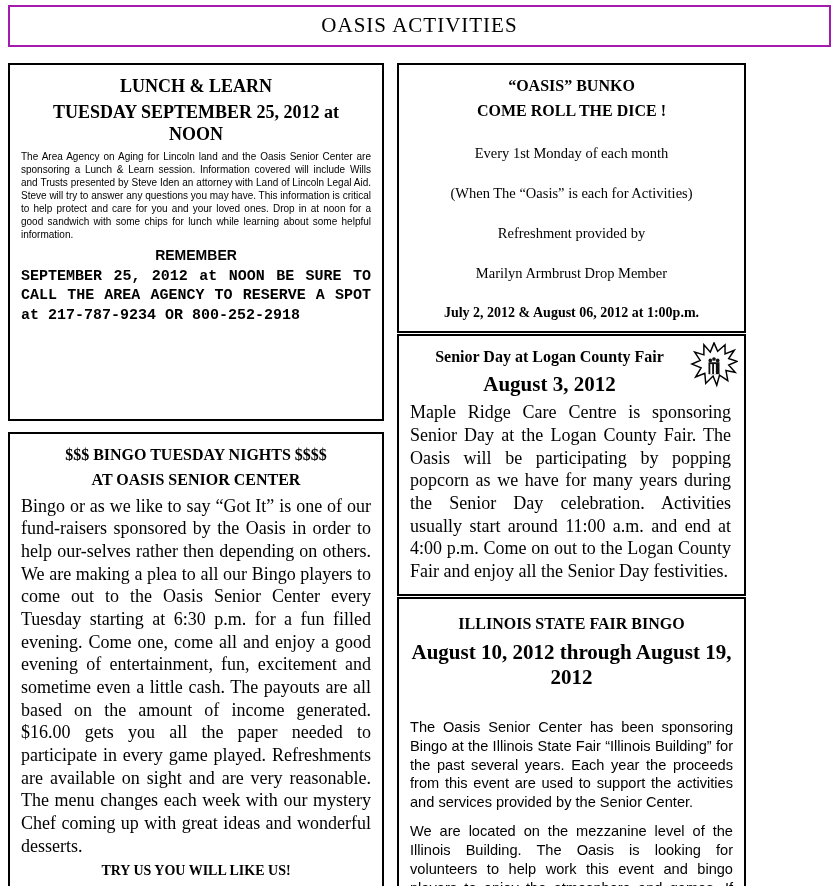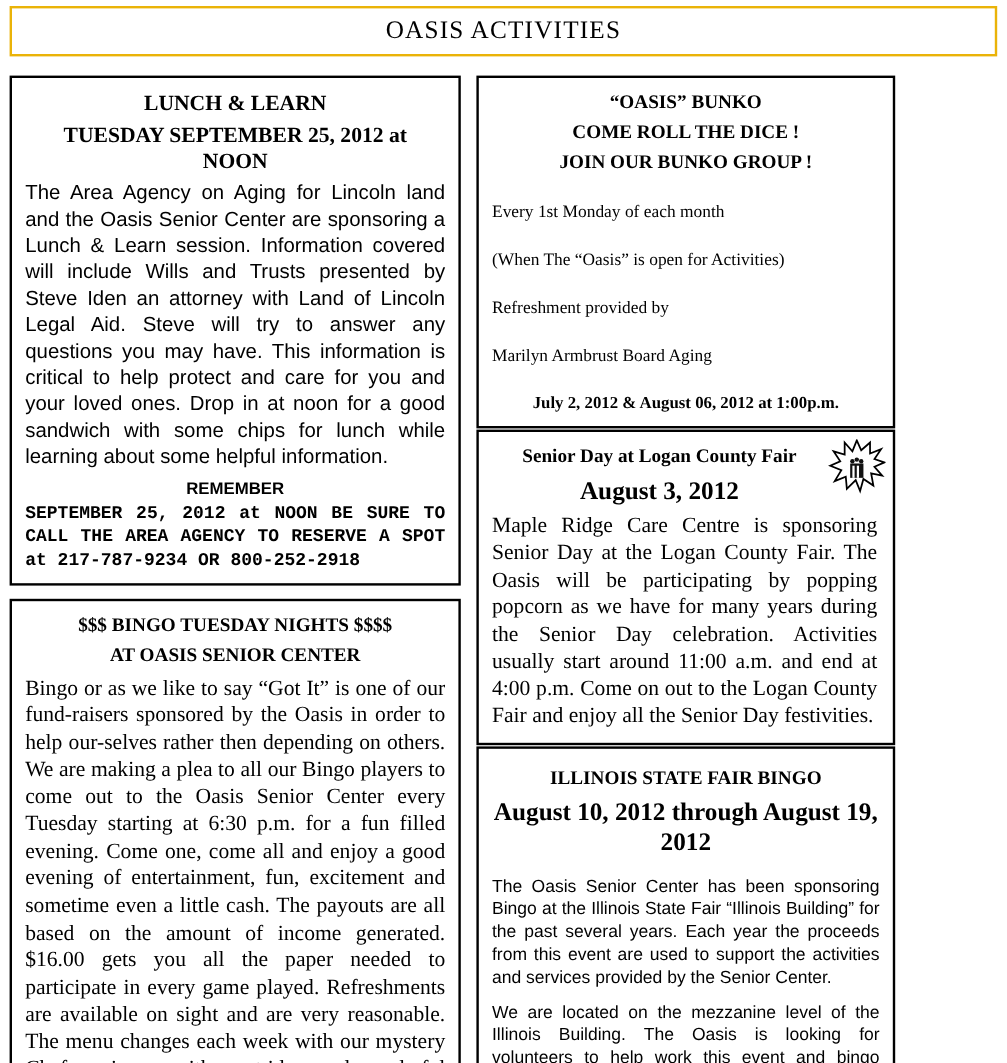--- a/index.html
+++ b/index.html
@@ -1,35 +1,35 @@
 <!DOCTYPE html>
 <html><head>
 <meta charset="utf-8">
 <style>
   html,body{margin:0;padding:0;background:#fff;color:#000;}
   body{width:839px;font-family:"Liberation Serif", serif;}
   .page{padding:5px 8px 0 8px;}
 
-  .header-box{border:2px solid #eab308;text-align:center;padding:6px 0 7px 0;margin-bottom:16px;}
+  .header-box{border:2px solid #a21caf;text-align:center;padding:6px 0 7px 0;margin-bottom:16px;}
   .header-title{font-size:21px;letter-spacing:1px;}
 
   .columns{display:flex;gap:13px;align-items:flex-start;}
   .col-left{width:376px;display:flex;flex-direction:column;gap:11px;}
   .col-right{width:349px;display:flex;flex-direction:column;gap:1px;}
 
   .box{border:2px solid #000;padding:7px 11px;box-sizing:border-box;background:#fff;position:relative;}
 
   .t-lg{text-align:center;font-weight:bold;font-size:18px;margin:3px 14px 2px 14px;line-height:1.25;}
   .t-md{text-align:center;font-weight:bold;font-size:16px;margin:4px 0 3px 0;line-height:1.3;}
   .t-sm{text-align:center;font-weight:bold;font-size:21px;margin:5px 0 2px 0;}
-  .c-line{text-align:left;font-size:14.5px;margin:23px 0;}
+  .c-line{text-align:center;font-size:14.5px;margin:23px 0;}
   .c-line-b{text-align:center;font-weight:bold;font-size:14px;margin:6px 0 3px 0;}
 
   .body-serif{font-size:18px;text-align:justify;line-height:1.26;margin:4px 0;}
-  .body-sans{font-family:"Liberation Sans", sans-serif;font-size:17px;text-align:justify;line-height:1.3;margin:4px 0;}
+  .body-sans{font-family:"Liberation Sans", sans-serif;font-size:10px;text-align:justify;line-height:1.3;margin:4px 0;}
   .remember-block{font-family:Liberation Mono, monospace;font-weight:bold;font-size:15px;text-align:justify;line-height:1.3;margin:4px 0 2px 0;}
 
   .lunch-box{min-height:358px;}
   .bingo-box{min-height:404px;}
   .bunko-box{min-height:218px;}
   .senior-box{min-height:190px;}
   .fair-box{min-height:348px;}
 
   .burst-icon{position:absolute;top:6px;right:6px;width:48px;height:46px;}
   .senior-body{padding-right:2px;}
@@ -75,25 +75,24 @@
         <div class="c-line-b">EVERY TUESDAY EVENING at 6:30 P.M.</div>
       </div>
 
     </div>
 
     <div class="col-right">
 
       <div class="box bunko-box">
         <div class="t-md">“OASIS” BUNKO</div>
         <div class="t-md">COME ROLL THE DICE !</div>
-        <div class="t-md">JOIN OUR BUNKO GROUP !</div>
         <div class="c-line">Every 1st  Monday of each month</div>
-        <div class="c-line">(When The “Oasis” is open for Activities)</div>
+        <div class="c-line">(When The “Oasis” is each for Activities)</div>
         <div class="c-line">Refreshment provided by</div>
-        <div class="c-line">Marilyn Armbrust Board Aging</div>
+        <div class="c-line">Marilyn Armbrust Drop Member</div>
         <div class="c-line-b">July 2, 2012 &amp; August 06, 2012 at 1:00p.m.</div>
       </div>
 
       <div class="box senior-box">
         <span class="burst-icon">
           <svg viewBox="0 0 50 50" width="48" height="46">
             <polygon points="25,1 29,10 37,3 37,13 47,9 41,18 50,21 41,25 48,33 38,31 40,42 31,36 28,47 24,37 16,45 15,34 5,38 11,28 1,24 10,20 4,11 14,14 14,3 21,11" fill="#fff" stroke="#000" stroke-width="1.6"></polygon>
             <rect x="19" y="22" width="12" height="13" fill="#111"></rect>
             <rect x="21" y="24" width="2" height="11" fill="#fff"></rect>
             <rect x="25" y="24" width="2" height="11" fill="#fff"></rect>
@@ -103,21 +102,21 @@
           </svg>
         </span>
         <div class="t-md" style="margin-right:44px;">Senior Day at Logan County Fair</div>
         <div class="t-sm" style="margin-right:44px;">August 3, 2012</div>
         <div class="body-serif senior-body">Maple Ridge Care Centre is sponsoring Senior Day at the Logan County Fair. The Oasis will be participating by popping popcorn as we have for many years during the Senior Day    celebration. Activities usually start around 11:00 a.m. and end at 4:00 p.m. Come on out to the Logan County Fair and enjoy all the Senior Day  festivities.</div>
       </div>
 
       <div class="box fair-box">
         <div class="t-md" style="margin-top:8px;">ILLINOIS STATE FAIR BINGO</div>
         <div class="t-sm">August 10, 2012  through August 19, 2012</div>
-        <div class="body-sans" style="font-size:14.6px;margin-top:16px;">The Oasis Senior Center has been sponsoring Bingo at the Illinois State Fair “Illinois Building” for the past several years. Each year the proceeds from this event are used to support the activities and services provided by the Senior Center.</div>
+        <div class="body-sans" style="font-size:14.6px;margin-top:28px;">The Oasis Senior Center has been sponsoring Bingo at the Illinois State Fair “Illinois Building” for the past several years. Each year the proceeds from this event are used to support the activities and services provided by the Senior Center.</div>
         <div class="body-sans" style="font-size:14.6px;margin-top:10px;">We are located on the  mezzanine level of the Illinois Building. The Oasis is looking for volunteers to help work this event and bingo players to enjoy the atmosphere and games. If you would like to help work this event please give us a call at 732–6132.</div>
         <div class="skyline-wrap">
           <svg viewBox="0 0 320 52" width="310" height="50">
             <rect x="2" y="46" width="316" height="3" fill="#000"></rect>
 
             <path d="M12,30 Q35,6 58,30 Z" fill="#fff" stroke="#000" stroke-width="1.6"></path>
             <line x1="35" y1="10" x2="20" y2="30" stroke="#000" stroke-width="1"></line>
             <line x1="35" y1="10" x2="30" y2="30" stroke="#000" stroke-width="1"></line>
             <line x1="35" y1="10" x2="42" y2="30" stroke="#000" stroke-width="1"></line>
             <line x1="35" y1="10" x2="52" y2="30" stroke="#000" stroke-width="1"></line>

